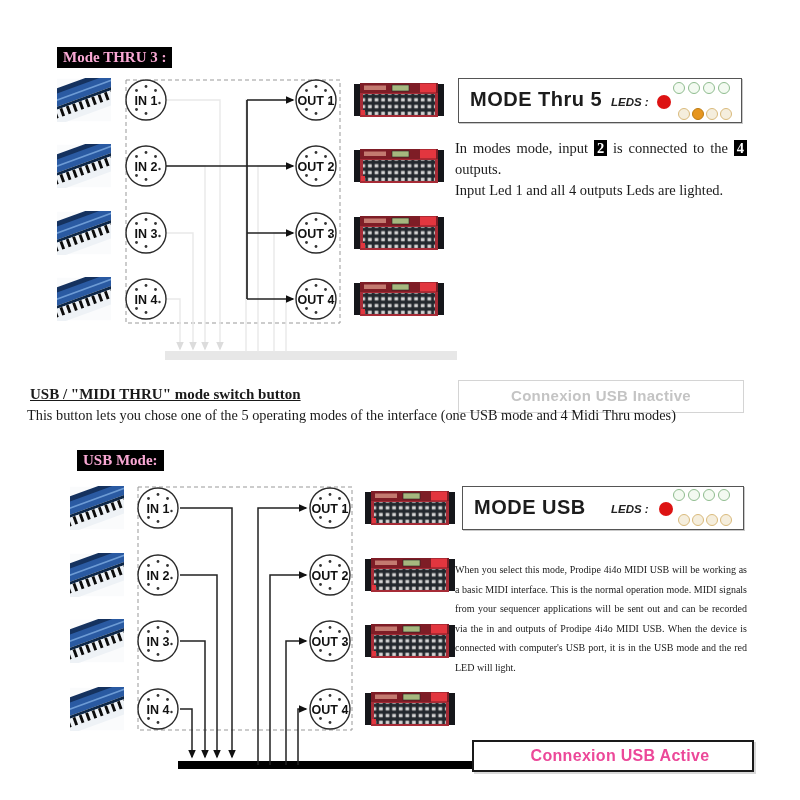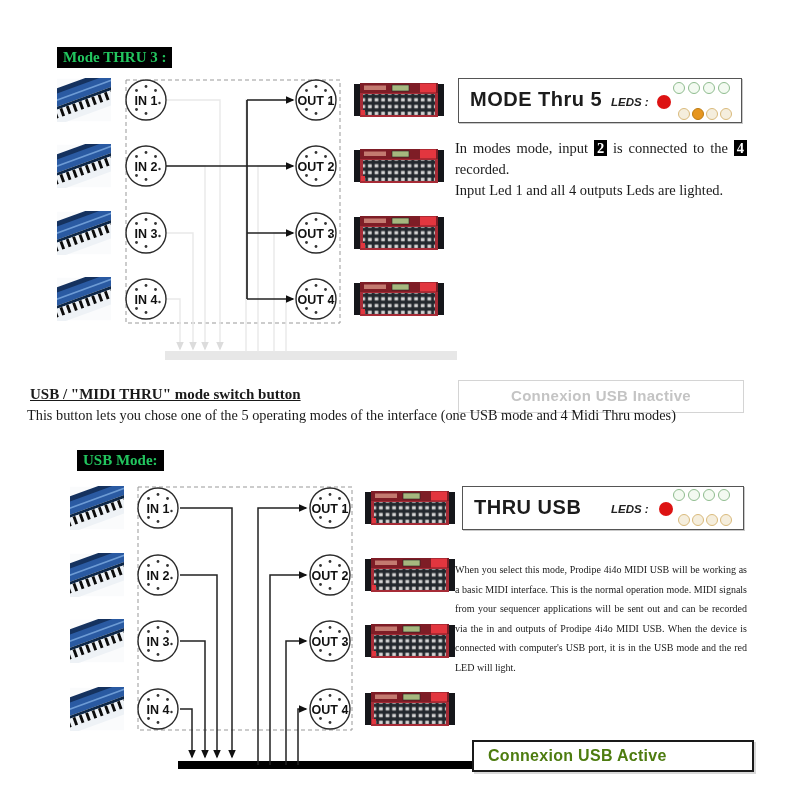--- a/index.html
+++ b/index.html
@@ -1,20 +1,20 @@
 <!DOCTYPE html>
 <html style="--led-red: #dd1313; --led-orange: #e6951f; --led-green-ring: #8fbc8f; --led-cream: #f5eedd; --inactive-gray: #c4c4c4;"><head>
 <meta charset="utf-8">
 <style>
   html,body{margin:0;padding:0;background:#fff;}
   #page{position:relative;width:800px;height:800px;background:#fff;overflow:hidden;
         font-family:"Liberation Serif",serif;color:#1a1a1a;}
   .abs{position:absolute;}
   
-  .blk-label{background:#000;color:#22c55e;font-family:"Liberation Serif",serif;
+  .blk-label{background:#000;color:#f9a8d4;font-family:"Liberation Serif",serif;
              font-weight:bold;font-size:15px;padding:2px 6px;display:inline-block;line-height:17px;}
   
   .mode-panel{border:1px solid #555;background:#fff;box-shadow:1px 1px 0 #c9c9c9;}
   .mode-title{position:absolute;left:11px;top:9px;font-family:"Liberation Sans",sans-serif;
               font-weight:bold;font-size:20px;color:#1c1c1c;letter-spacing:.5px;white-space:nowrap;}
   .leds-label{position:absolute;font-family:"Liberation Sans",sans-serif;font-style:italic;
               font-weight:600;font-size:11.5px;color:#222;white-space:nowrap;}
   .led{position:absolute;width:12px;height:12px;border-radius:50%;box-sizing:border-box;}
   .led-green{border:1.5px solid var(--led-green-ring);background:#f3faf1;}
   .led-cream{border:1.5px solid #d9ba7c;background:var(--led-cream);}
@@ -22,23 +22,23 @@
   .led-red{width:14px;height:14px;background:var(--led-red);border:none;}
   
   .para{font-size:14.5px;line-height:21px;text-align:justify;}
   .para p{margin:0;}
   .para2{font-size:10px;line-height:19.5px;text-align:justify;}
   .hl{background:#000;color:#fff;font-weight:bold;padding:0 3px;}
   
   .usb-inactive{border:1px solid #d4d4d4;color:var(--inactive-gray);
                 font-family:"Liberation Sans",sans-serif;font-weight:bold;font-size:15px;
                 text-align:center;line-height:29px;letter-spacing:.3px;margin-top:48px;}
-  .usb-active{border:2px solid #1a1a1a;color:#4d7c0f;background:#fff;
+  .usb-active{border:2px solid #1a1a1a;color:#ec4899;background:#fff;
               font-family:"Liberation Sans",sans-serif;font-weight:bold;font-size:16px;
-              line-height:28px;padding-left:14px;box-shadow:2px 2px 0 #d8d8d8;letter-spacing:.3px;}
+              line-height:28px;padding-left:14px;box-shadow:2px 2px 0 #d8d8d8;letter-spacing:.3px;text-align:center;}
   .mid-heading{font-weight:bold;font-size:15px;text-decoration:underline;white-space:nowrap;}
   .mid-body{font-size:14.3px;white-space:nowrap;}
   .portlabel{font-family:"Liberation Sans",sans-serif;font-weight:bold;font-size:12.5px;fill:#111;}
 </style>
 </head>
 <body>
 
 <svg width="0" height="0" style="position:absolute" aria-hidden="true">
   <defs>
     <marker id="arrB" markerUnits="userSpaceOnUse" markerWidth="10" markerHeight="9" refX="7.5" refY="4" orient="auto">
@@ -153,21 +153,21 @@
     <span class="led led-green" style="left:229px;top:3px;"></span>
     <span class="led led-green" style="left:244px;top:3px;"></span>
     <span class="led led-green" style="left:259px;top:3px;"></span>
     <span class="led led-cream" style="left:219px;top:29px;"></span>
     <span class="led led-amber" style="left:233px;top:29px;"></span>
     <span class="led led-cream" style="left:247px;top:29px;"></span>
     <span class="led led-cream" style="left:261px;top:29px;"></span>
   </div>
 
   <div class="abs para" style="left:455px;top:138px;width:292px;">
-    <p><span>In modes mode, input </span><span class="hl">2</span><span> is connected to the </span><span class="hl">4</span><span> recorded.</span></p>
+    <p><span>In modes mode, input </span><span class="hl">2</span><span> is connected to the </span><span class="hl">4</span><span> outputs.</span></p>
     <p>Input Led 1 and all 4 outputs Leds are lighted.</p>
   </div>
 
   <div class="abs usb-inactive" style="left:458px;top:332px;width:284px;height:31px;">Connexion USB Inactive</div>
 
   <div class="abs mid-heading" style="left:30px;top:386px;">USB / "MIDI THRU" mode switch button</div>
   <div class="abs mid-body" style="left:27px;top:407px;">This button lets you chose one of the 5 operating modes of the interface (one USB mode and 4 Midi Thru modes)</div>
 
   <span class="abs blk-label" style="left:77px;top:450px;">USB Mode:</span>
 
@@ -208,21 +208,21 @@
     <text class="portlabel" x="158" y="109.5" text-anchor="middle">IN 2</text>
     <text class="portlabel" x="158" y="175.5" text-anchor="middle">IN 3</text>
     <text class="portlabel" x="158" y="243.5" text-anchor="middle">IN 4</text>
     <text class="portlabel" x="330" y="42.5" text-anchor="middle">OUT 1</text>
     <text class="portlabel" x="330" y="109.5" text-anchor="middle">OUT 2</text>
     <text class="portlabel" x="330" y="175.5" text-anchor="middle">OUT 3</text>
     <text class="portlabel" x="330" y="243.5" text-anchor="middle">OUT 4</text>
   </svg>
 
   <div class="abs mode-panel" style="left:462px;top:486px;width:280px;height:42px;">
-    <span class="mode-title">THRU USB</span>
+    <span class="mode-title">MODE USB</span>
     <span class="leds-label" style="left:148px;top:16px;">LEDS :</span>
     <span class="led led-red" style="left:196px;top:15px;"></span>
     <span class="led led-green" style="left:210px;top:2px;"></span>
     <span class="led led-green" style="left:225px;top:2px;"></span>
     <span class="led led-green" style="left:240px;top:2px;"></span>
     <span class="led led-green" style="left:255px;top:2px;"></span>
     <span class="led led-cream" style="left:215px;top:27px;"></span>
     <span class="led led-cream" style="left:229px;top:27px;"></span>
     <span class="led led-cream" style="left:243px;top:27px;"></span>
     <span class="led led-cream" style="left:257px;top:27px;"></span>

